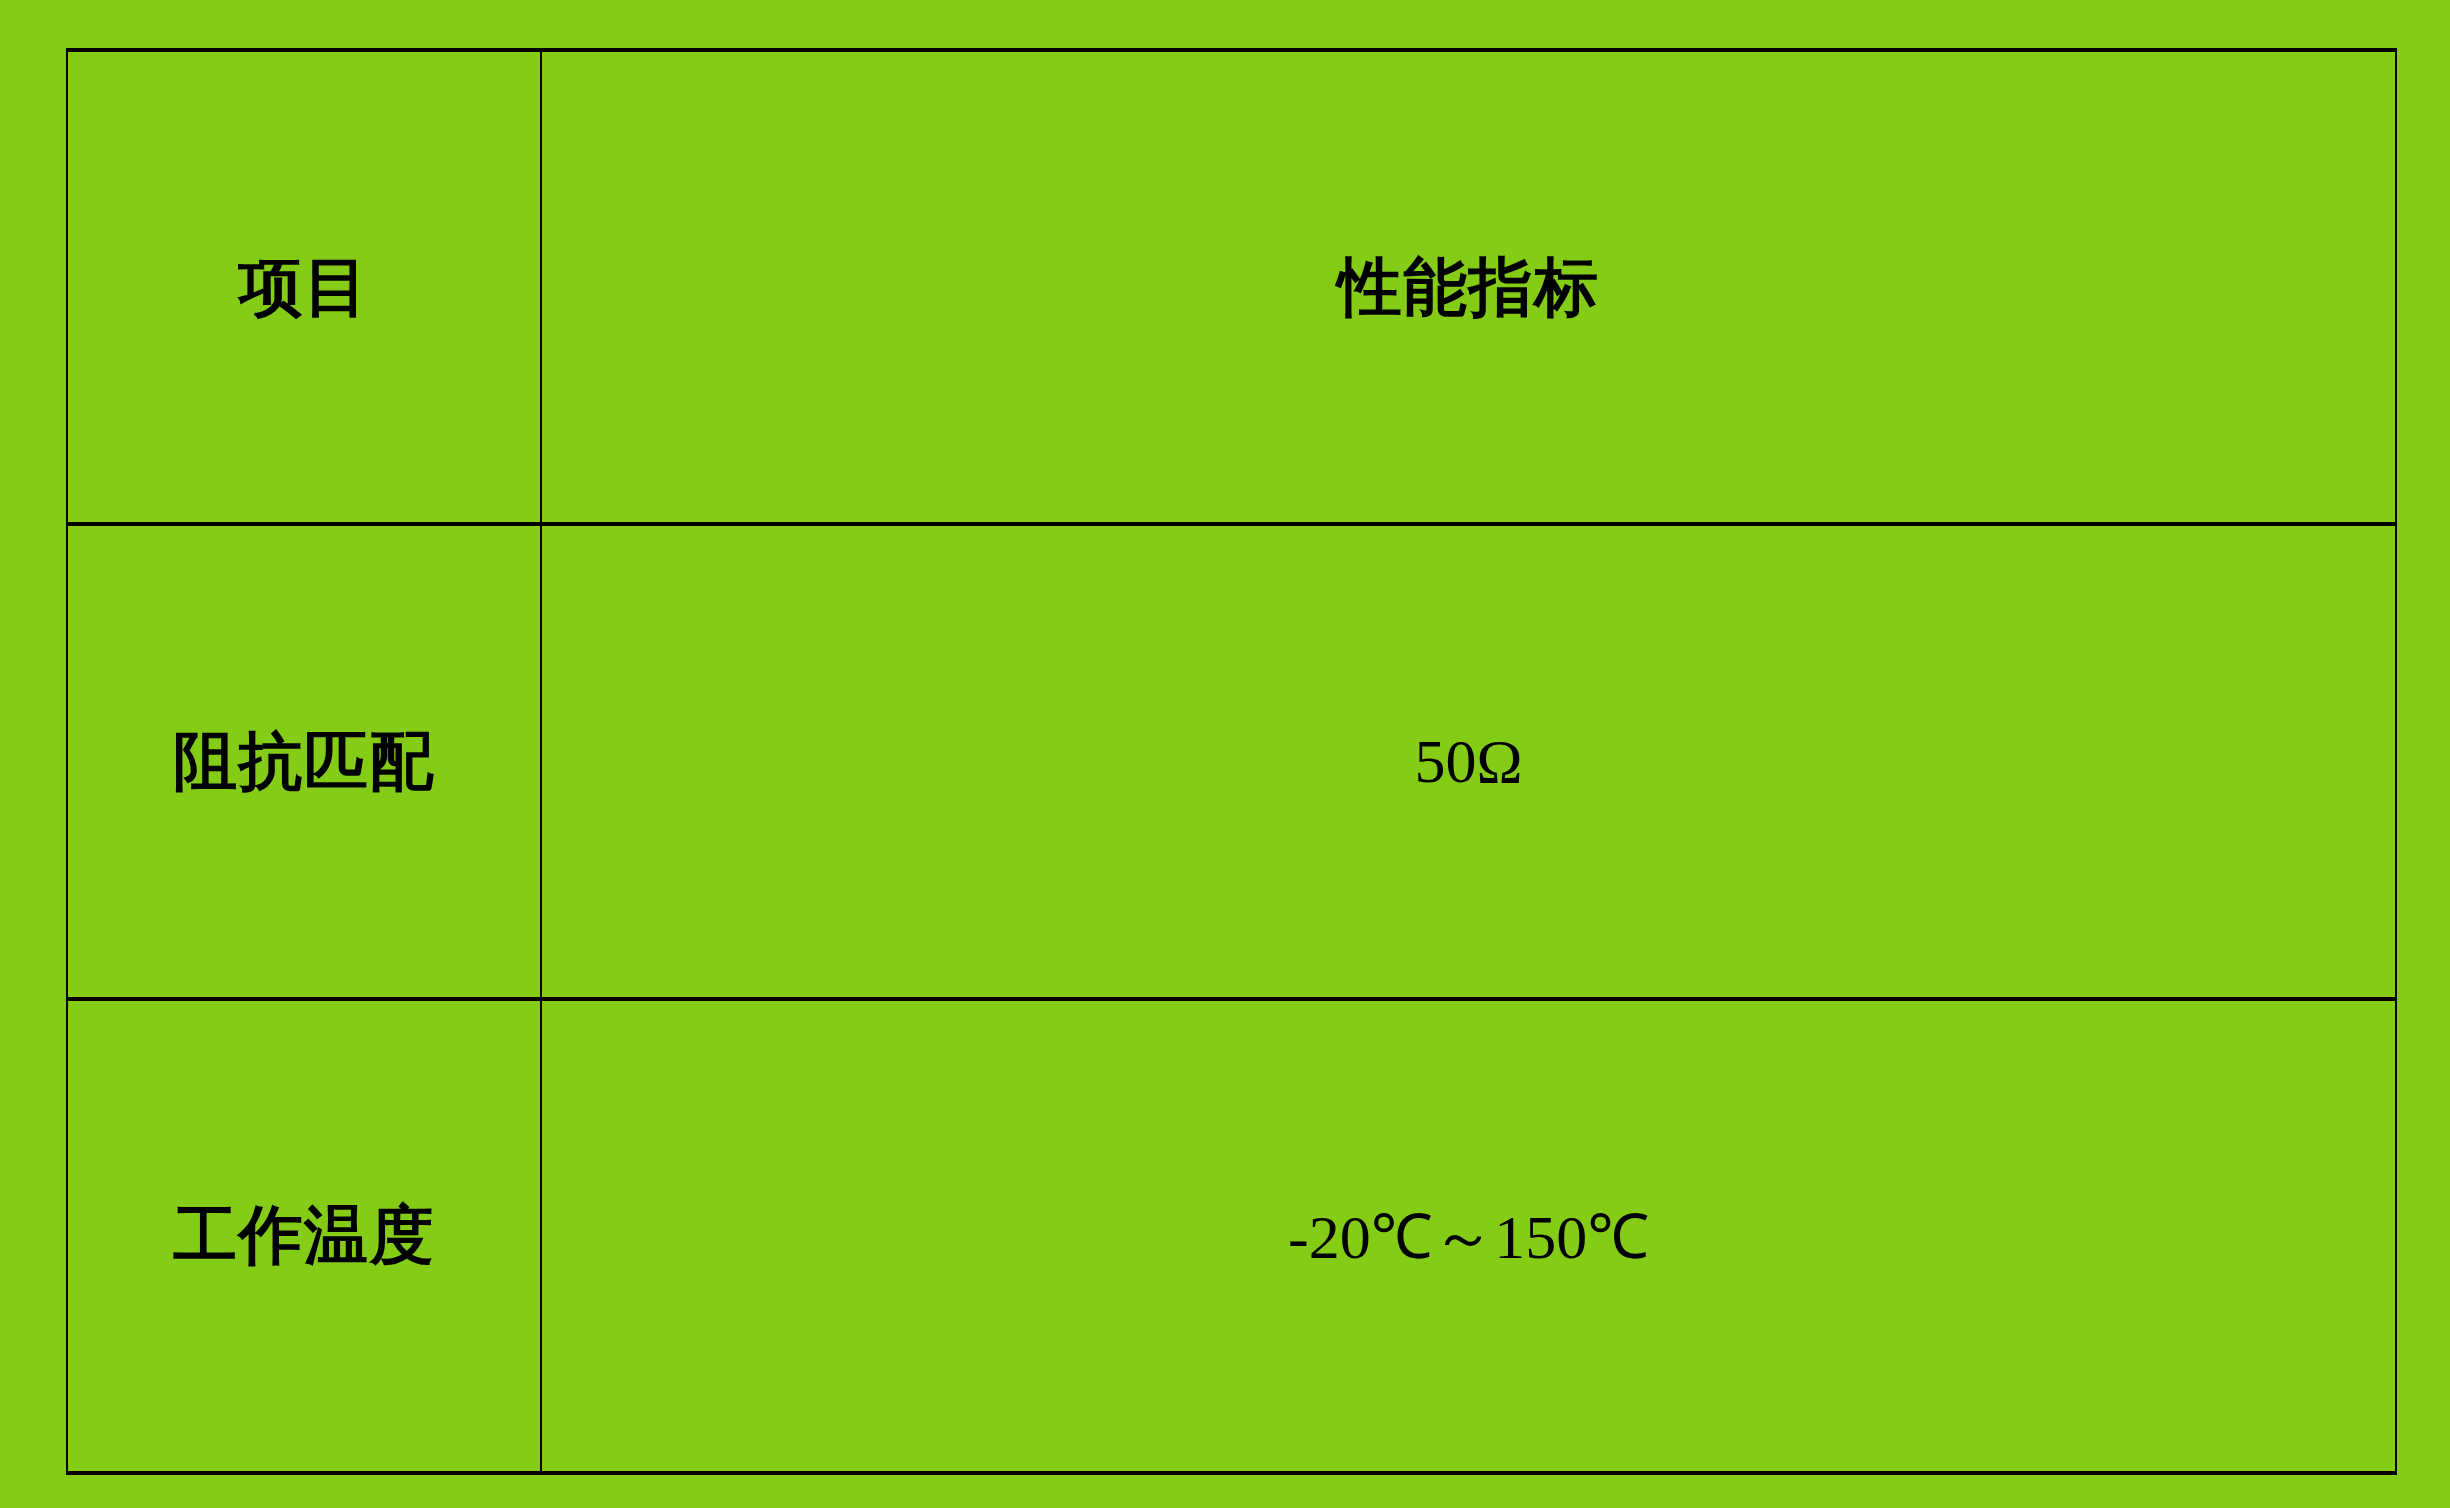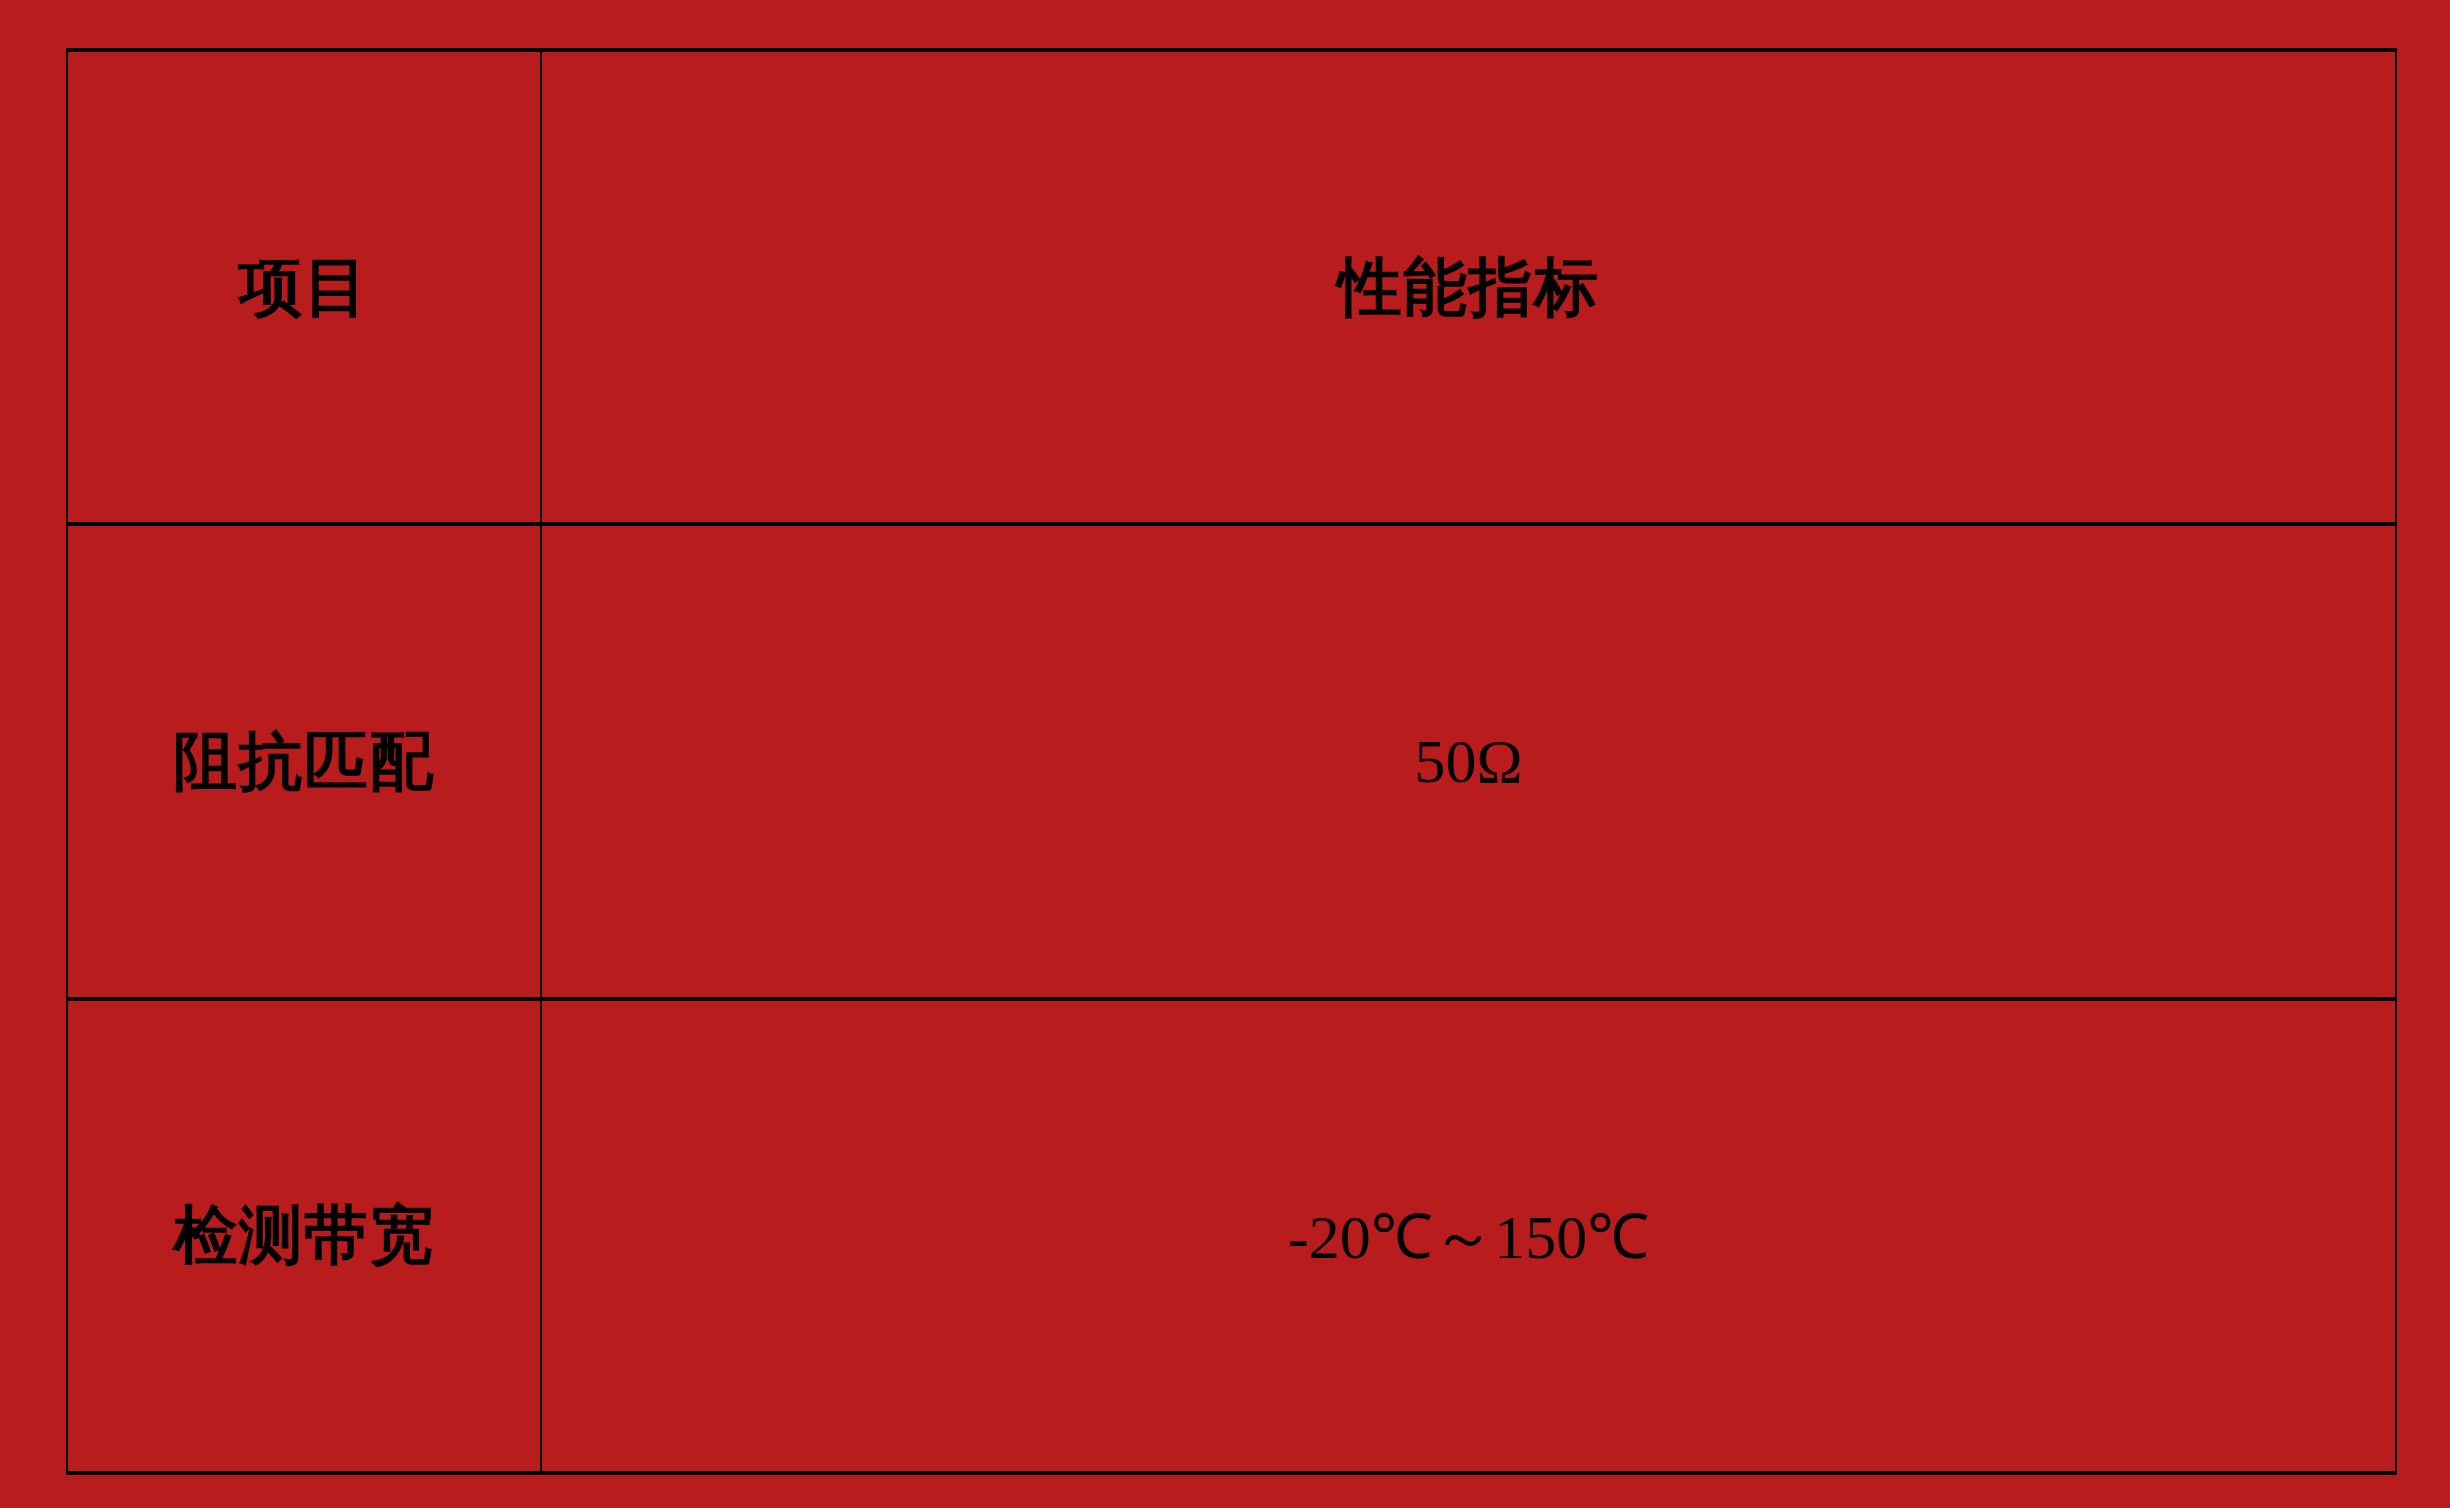--- a/index.html
+++ b/index.html
@@ -4,21 +4,21 @@
 <style>
   html, body {
     margin: 0;
     padding: 0;
     background: #ffffff;
   }
   .page {
     position: relative;
     width: 2450px;
     height: 1508px;
-    background: #b91c1c;
+    background: #84cc16;
     overflow: hidden;
     font-family: "Liberation Serif", serif;
     color: #000000;
   }
   table.spec {
     position: absolute;
     left: 66px;
     top: 48px;
     width: 2329px;
     height: 1427px;
@@ -68,19 +68,19 @@
     <tbody>
       <tr>
         <td class="header-cell">项目</td>
         <td class="header-cell">性能指标</td>
       </tr>
       <tr>
         <td class="label-cell">阻抗匹配</td>
         <td class="value-cell">50Ω</td>
       </tr>
       <tr>
-        <td class="label-cell">检测带宽</td>
+        <td class="label-cell">工作温度</td>
         <td class="value-cell">-20℃～150℃</td>
       </tr>
     </tbody>
   </table>
 </div>
 
 
 </body></html>

